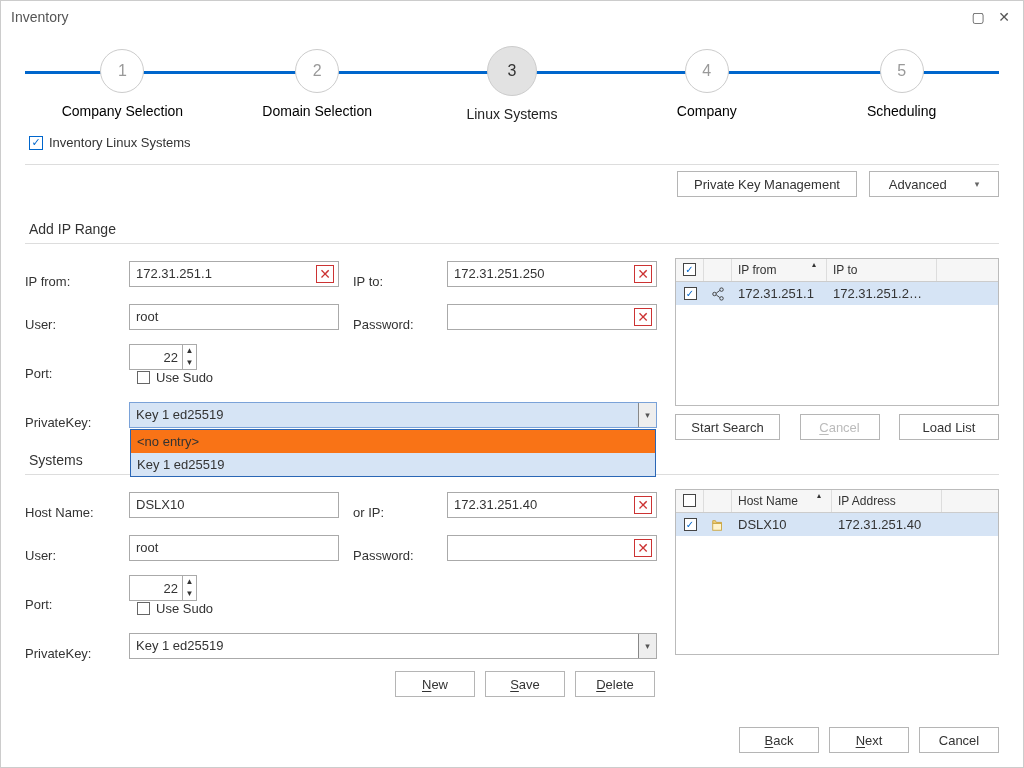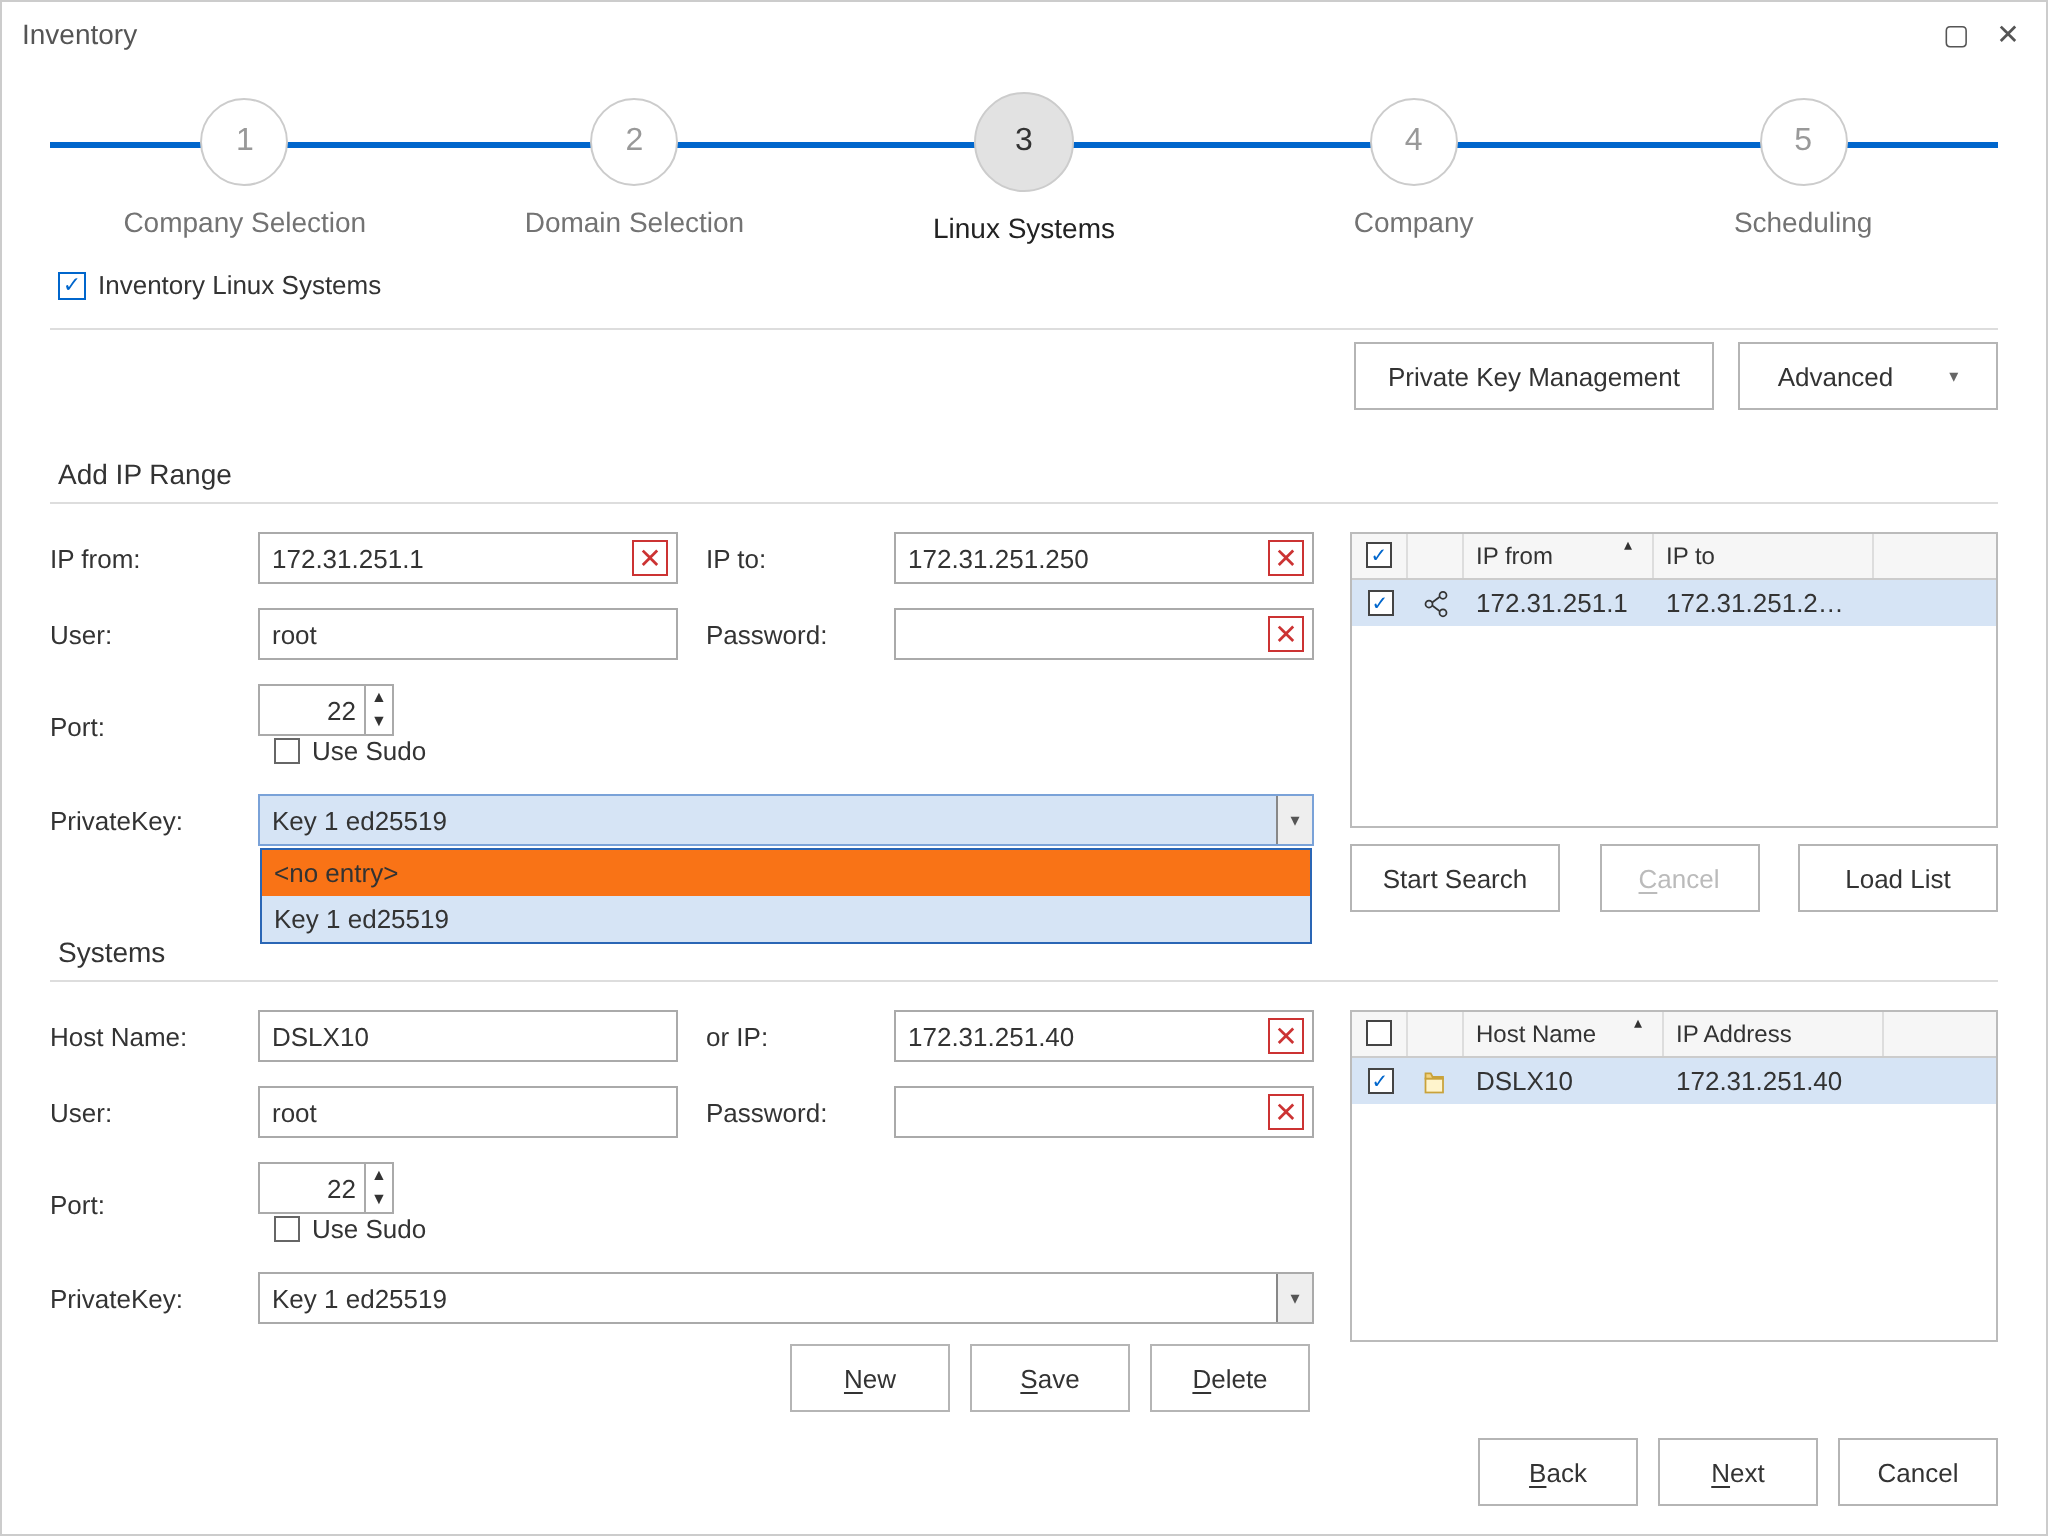--- a/index.html
+++ b/index.html
@@ -7,34 +7,34 @@
   .window { width:1024px; height:768px; position:relative; border:1px solid #ccc; background:#fff; }
   .titlebar { height:32px; line-height:32px; padding:0 10px; display:flex; justify-content:space-between; align-items:center; font-size:14px; color:#555; }
   .titlebar .controls span { display:inline-block; width:18px; height:18px; text-align:center; line-height:18px; font-size:14px; cursor:pointer; margin-left:4px; }
   .content { padding:0 24px 20px 24px; }
   .wizard { position:relative; height:74px; margin:14px 0 6px 0; }
   .wizard-line { position:absolute; left:0; right:0; top:24px; height:3px; background:#0066cc; }
   .steps { display:flex; justify-content:space-between; position:relative; }
   .step { flex:1; text-align:center; position:relative; }
   .step .circle { width:44px; height:44px; border-radius:50%; border:1px solid #ccc; background:#fff; margin:2px auto 10px auto; display:flex; align-items:center; justify-content:center; font-size:16px; color:#999; position:relative; z-index:1; }
   .step.active .circle { background:#e2e2e2; color:#333; width:50px; height:50px; margin-top:-1px; }
-  .step .label { font-size:14px; color:#737373; }
+  .step .label { font-size:14px; color:#000000; }
   .step.active .label { color:#222; }
   .chk-row { display:flex; align-items:center; gap:6px; padding:8px 4px 14px 4px; }
   .chk { width:14px; height:14px; border:1px solid #0066cc; display:inline-flex; align-items:center; justify-content:center; color:#0066cc; font-size:11px; }
   .top-btn-row { display:flex; justify-content:flex-end; gap:12px; padding:6px 0 14px 0; border-top:1px solid #ddd; }
-  .btn { display:inline-flex; align-items:center; justify-content:center; height:26px; min-width:80px; padding:16px 12px; border:1px solid #b5b5b5; background:#fff; cursor:pointer; font-size:13px; }
+  .btn { display:inline-flex; align-items:center; justify-content:center; height:26px; min-width:80px; padding:4px 12px; border:1px solid #b5b5b5; background:#fff; cursor:pointer; font-size:13px; }
   .btn.wide { min-width:180px; }
   .btn.dropdown::after { content:"▾"; font-size:9px; margin-left:28px; color:#666; }
   .btn .ul { text-decoration:underline; text-underline-offset:2px; }
   .btn.disabled { color:#bbb; cursor:default; }
   .section-title { font-size:14px; padding:10px 0 4px 4px; }
   hr.sep { border:none; border-top:1px solid #ddd; margin:2px 0 14px 0; }
   .form-grid { display:grid; grid-template-columns: 90px 210px 80px 210px; column-gap:14px; row-gap:12px; align-items:center; margin-bottom:10px; }
-  .form-grid .lbl { font-size:13px; white-space:nowrap; }
+  .form-grid .lbl { font-size:13px; white-space:nowrap;margin-top:16px; }
   .txt { height:26px; border:1px solid #aaa; padding:0 6px; width:100%; background:#fff; display:flex; align-items:center; position:relative; }
   .txt .clear { position:absolute; right:4px; top:3px; width:18px; height:18px; border:1px solid #c33; color:#c33; font-size:14px; line-height:14px; display:flex; align-items:center; justify-content:center; cursor:pointer; }
   .spin { width:68px; height:26px; border:1px solid #aaa; display:flex; align-items:center; }
   .spin .val { flex:1; text-align:right; padding:0 4px; }
   .spin .arrows { width:14px; display:flex; flex-direction:column; border-left:1px solid #aaa; }
   .spin .arrows span { height:12px; font-size:8px; text-align:center; line-height:12px; cursor:pointer; }
   .inline-chk { display:inline-flex; align-items:center; gap:6px; margin-left:8px; }
   .inline-chk .box { width:13px; height:13px; border:1px solid #666; }
   .combo { height:26px; border:1px solid #7aa2d8; background:#d6e4f5; display:flex; align-items:center; padding:0 6px; position:relative; }
   .combo2 { height:26px; border:1px solid #aaa; background:#fff; display:flex; align-items:center; padding:0 6px; position:relative; }

